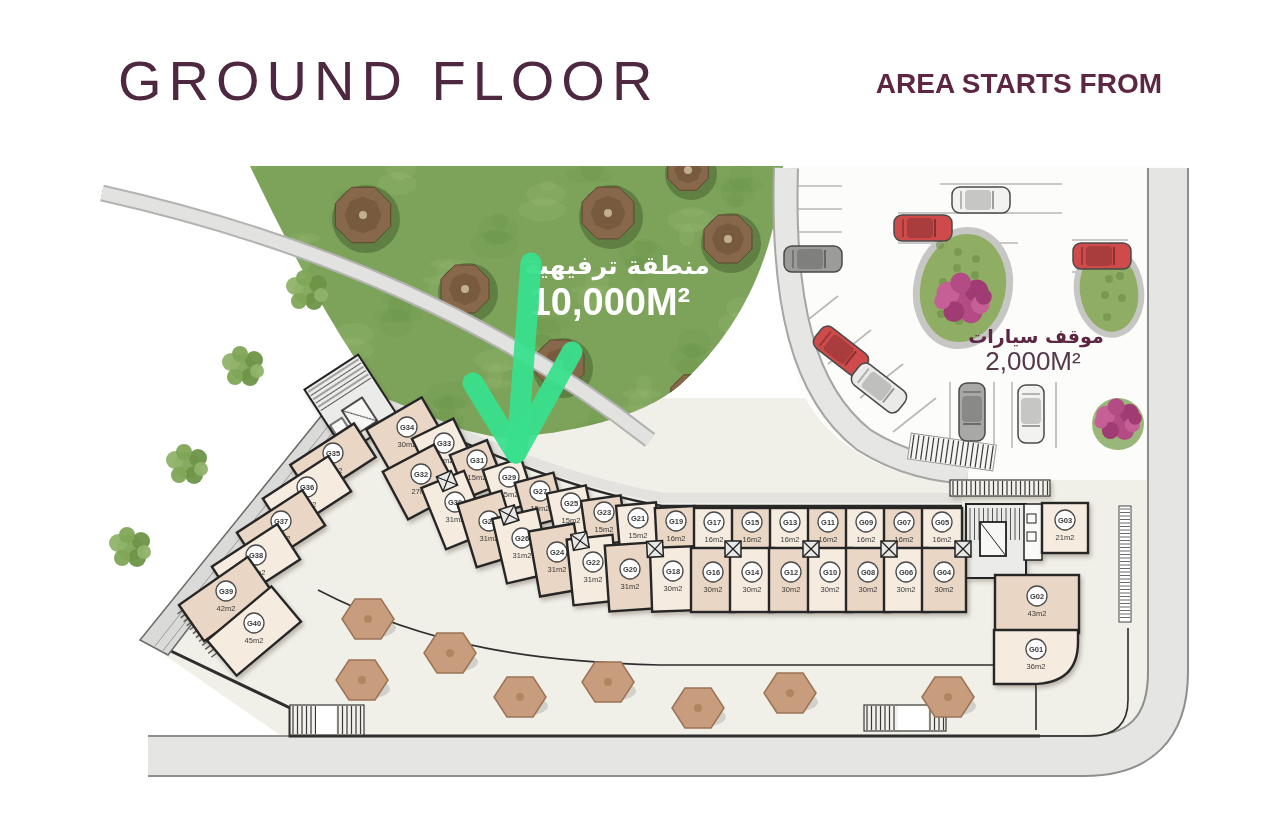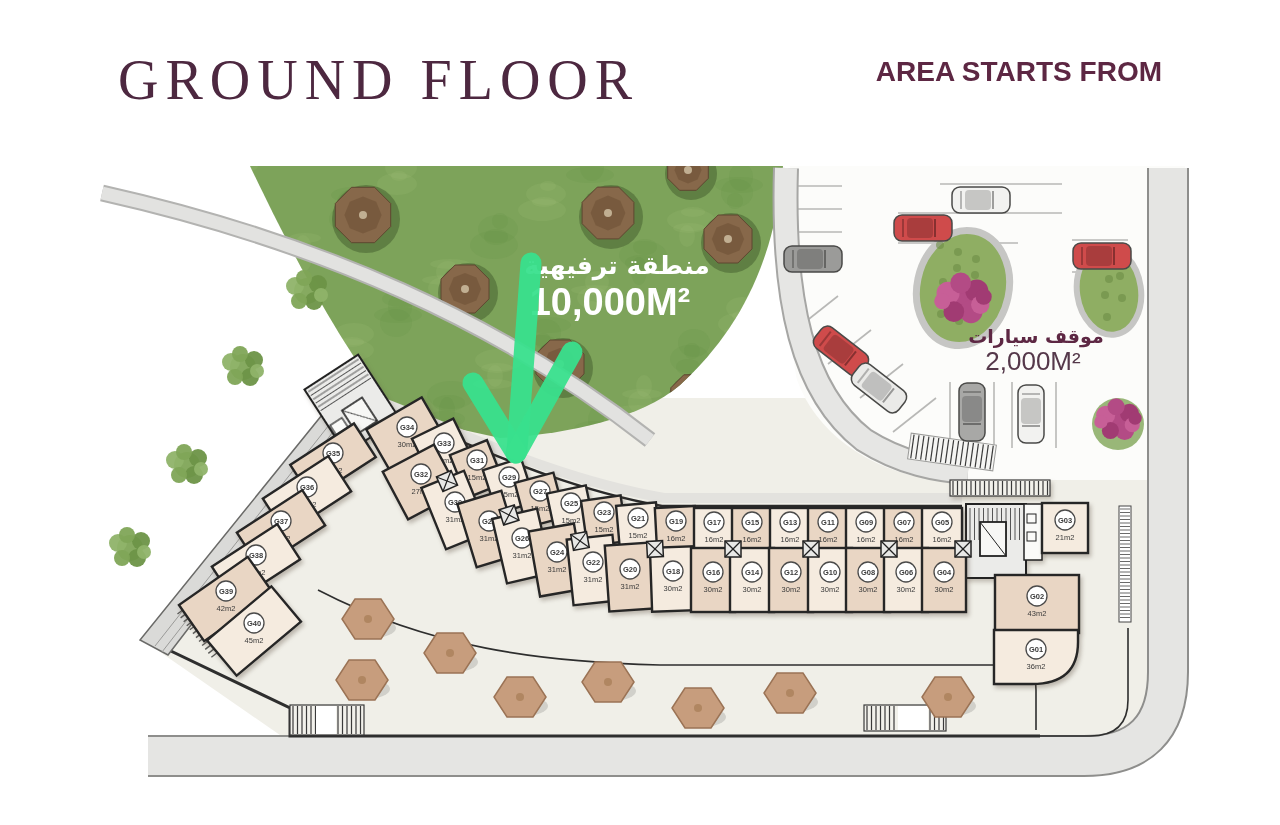--- a/index.html
+++ b/index.html
@@ -1,19 +1,19 @@
 <!DOCTYPE html>
 <html><head>
 <meta charset="utf-8">
 <style>
   html,body{margin:0;padding:0;background:#ffffff;font-family:"Liberation Sans",sans-serif;}
   .page{position:relative;width:1280px;height:825px;background:#fff;overflow:hidden;}
   .title{position:absolute;left:118px;top:48px;margin:0;font-size:56px;font-weight:300;
-         letter-spacing:7px;color:#4d2840;font-family:Liberation Serif, serif;}
-  .area-note{position:absolute;right:118px;top:54px;text-align:right;color:#5d2743;
+         letter-spacing:7px;color:#4d2840;font-family:Liberation Sans, sans-serif;}
+  .area-note{position:absolute;right:118px;top:66px;text-align:right;color:#5d2743;
              font-weight:bold;font-size:28px;line-height:1.3;}
   svg text{font-family:"Liberation Sans","DejaVu Sans",sans-serif;}
   .ar{font-family:"DejaVu Sans",sans-serif;font-weight:bold;}
   #g-units{filter:drop-shadow(2px 3px 2px rgba(90,75,60,0.35));}
   #g-blocks{filter:drop-shadow(2px 3px 2px rgba(90,75,60,0.3));}
 </style>
 </head>
 <body>
 
 <div class="page">

